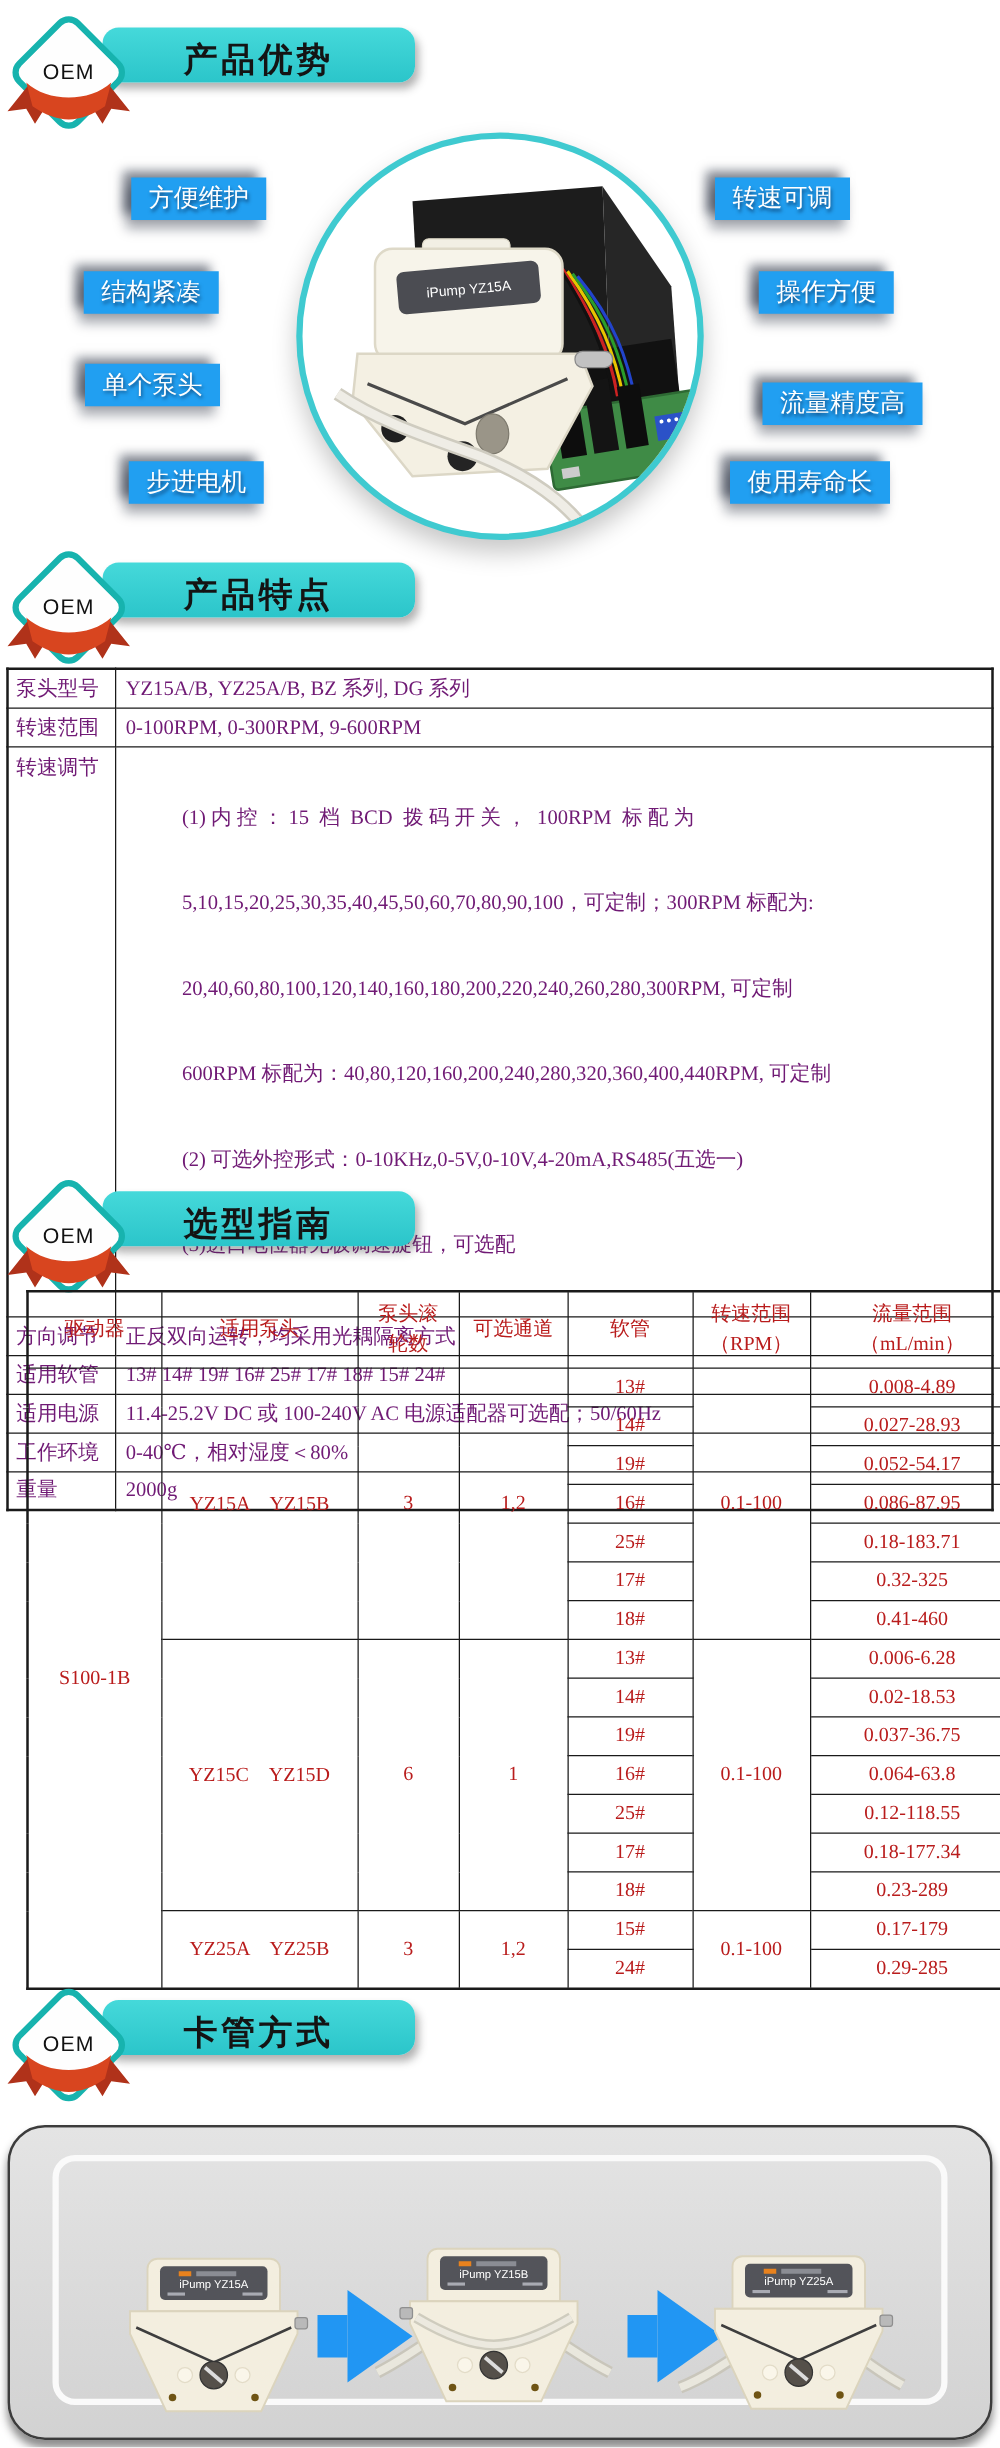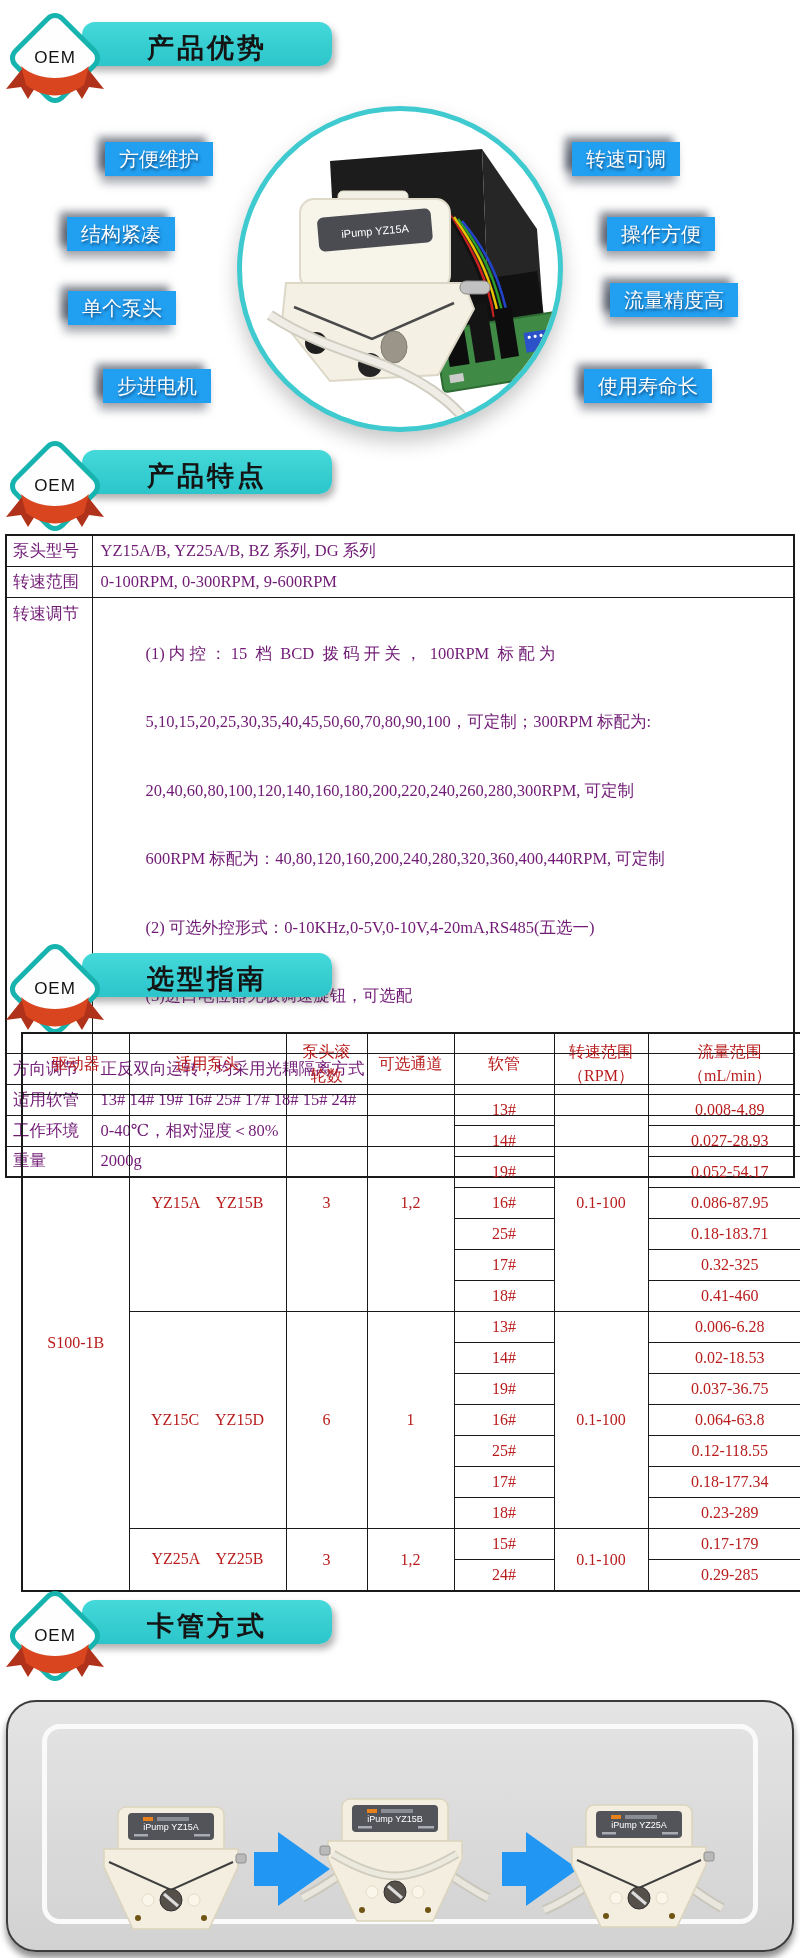--- a/index.html
+++ b/index.html
@@ -80,21 +80,21 @@
       </svg>
     </div>
   </div>
 
   <div class="tag" style="left:105px;top:142px">方便维护</div>
   <div class="tag" style="left:67px;top:217px">结构紧凑</div>
   <div class="tag" style="left:68px;top:291px">单个泵头</div>
   <div class="tag" style="left:103px;top:369px">步进电机</div>
   <div class="tag" style="left:572px;top:142px">转速可调</div>
   <div class="tag" style="left:607px;top:217px">操作方便</div>
-  <div class="tag" style="left:610px;top:283px">流量精度高</div>
+  <div class="tag" style="left:610px;top:306px">流量精度高</div>
   <div class="tag" style="left:584px;top:369px">使用寿命长</div>
 
   <div class="photo-circle">
     <svg viewBox="0 0 316 316">
 
       <polygon points="88,50 240,38 246,185 96,196" fill="#1c1c1c"></polygon>
       <polygon points="240,38 246,185 302,214 295,118" fill="#262626"></polygon>
       <polygon points="150,182 295,160 304,218 168,242" fill="#111111"></polygon>
 
       <path d="M208 104 C232 140 246 170 252 206" fill="none" stroke="#cc2222" stroke-width="2.5"></path>
@@ -178,20 +178,24 @@
         <div>(3)进口电位器无极调速旋钮，可选配</div>
       </td>
     </tr>
     <tr>
       <td class="lab">方向调节</td>
       <td>正反双向运转，均采用光耦隔离方式</td>
     </tr>
     <tr>
       <td class="lab">适用软管</td>
       <td>13# 14# 19# 16# 25# 17# 18# 15# 24#</td>
+    </tr>
+    <tr>
+      <td class="lab">适用电源</td>
+      <td>11.4-25.2V DC 或 100-240V AC 电源适配器可选配；50/60Hz</td>
     </tr>
     <tr>
       <td class="lab">工作环境</td>
       <td>0-40℃，相对湿度＜80%</td>
     </tr>
     <tr>
       <td class="lab">重量</td>
       <td>2000g</td>
     </tr>
   </tbody>

